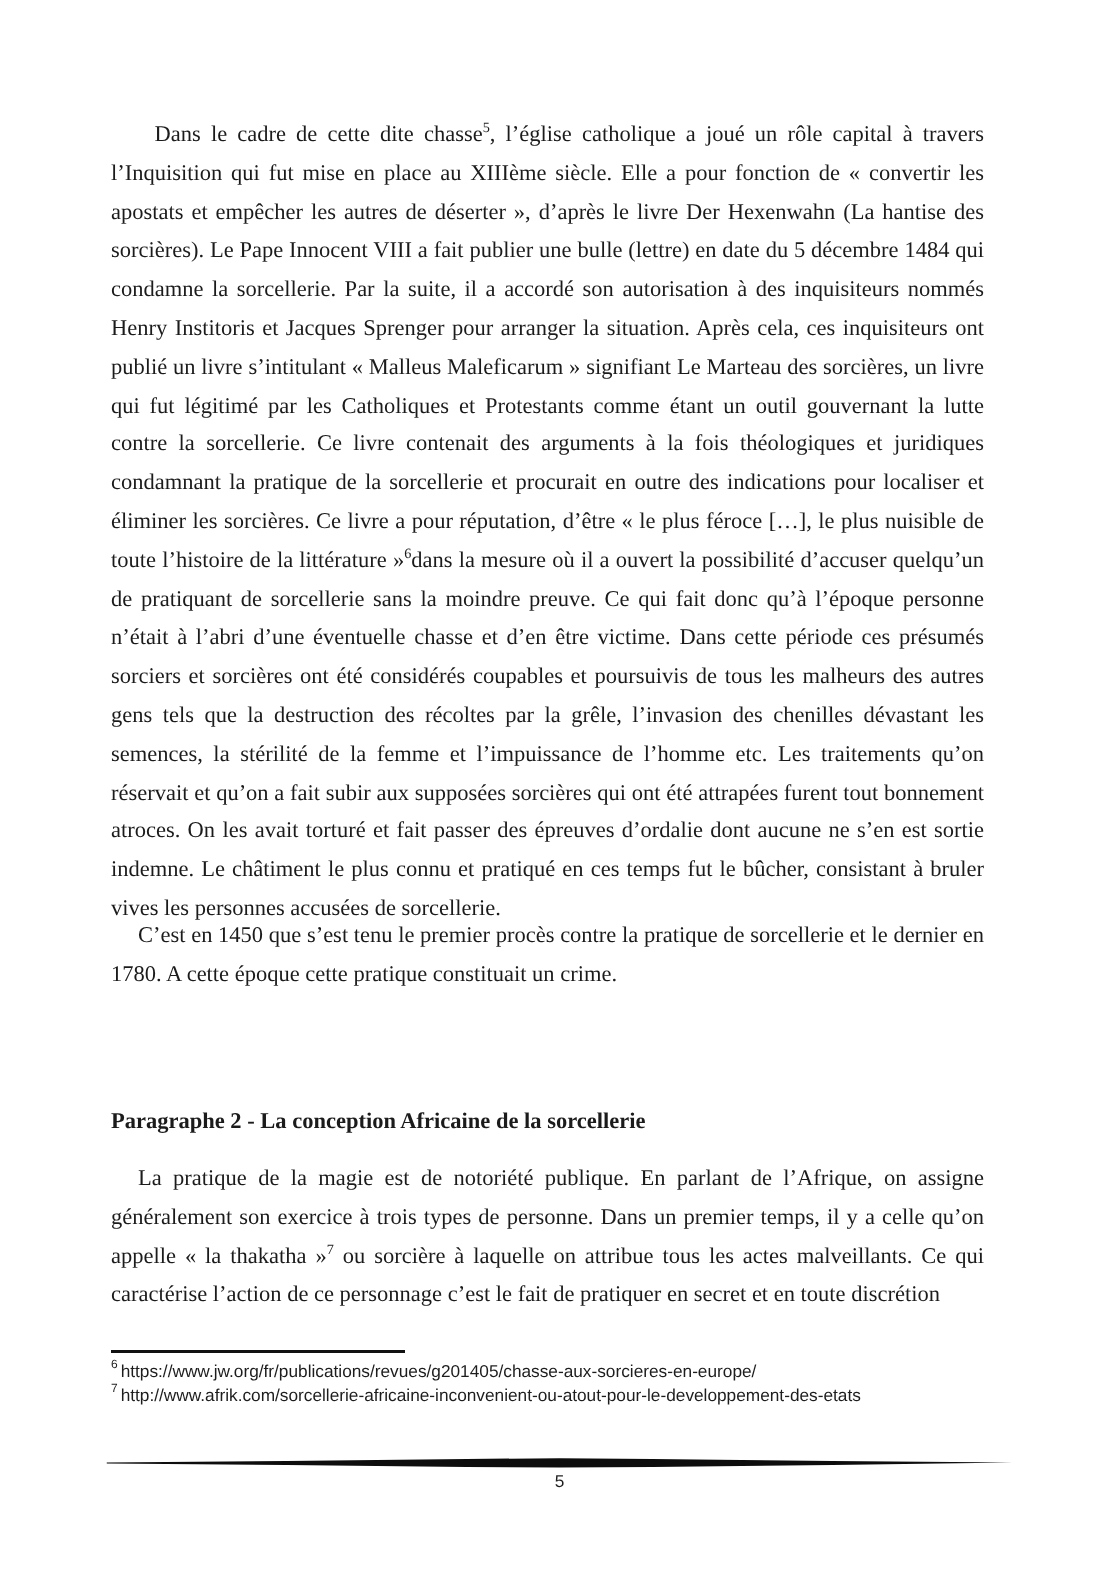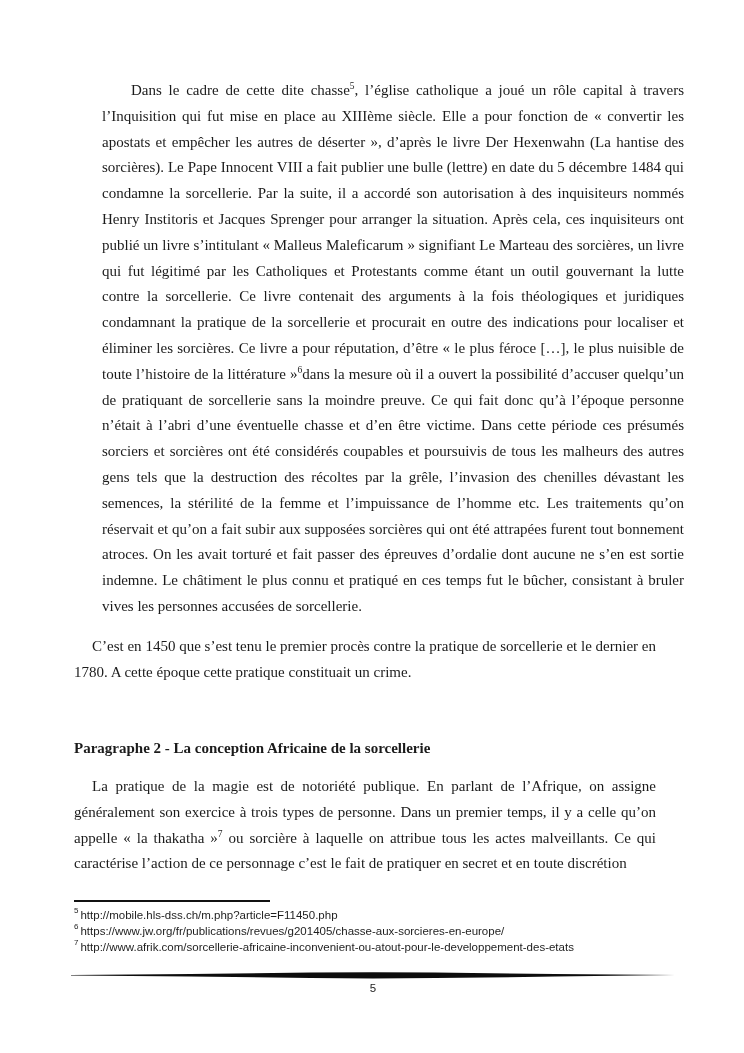--- a/index.html
+++ b/index.html
@@ -20,21 +20,21 @@
     position: absolute;
     left: 74px;
     width: 582px;
     margin: 0;
   }
   .body-para {
     font-size: 15px;
     line-height: 25.8px;
     text-align: justify;
   }
-  .indent-lg { text-indent: 29px; margin-left: 28px; }
+  .indent-lg { text-indent: 29px; }
   .indent-sm { text-indent: 18px; }
   .section-heading {
     font-size: 15px;
     line-height: 25.8px;
     text-align: left;
     font-weight: bold;
   }
   .body-para sup.fnref {
     font-size: 9.5px;
     line-height: 0;
@@ -85,32 +85,29 @@
     color: #1d1d1d;
   }
 </style>
 </head>
 <body>
 
 <div class="page">
 
   <p class="block body-para indent-lg" style="top: 78px;"><span>Dans le cadre de cette dite chasse</span><sup class="fnref">5</sup><span>, l’église catholique a joué un rôle capital à travers l’Inquisition qui fut mise en place au XIIIème siècle.  Elle a pour fonction de « convertir les apostats et empêcher les autres de déserter », d’après le livre Der Hexenwahn (La hantise  des sorcières). Le Pape Innocent VIII a fait publier une bulle (lettre) en date du 5 décembre 1484 qui condamne la sorcellerie. Par la suite, il a accordé son autorisation à des inquisiteurs nommés Henry Institoris et Jacques Sprenger pour arranger la situation. Après cela, ces inquisiteurs ont publié un livre s’intitulant « Malleus Maleficarum » signifiant  Le Marteau des sorcières, un livre qui fut légitimé par les Catholiques et Protestants  comme étant un outil gouvernant la lutte contre la sorcellerie. Ce livre contenait des arguments à la fois théologiques et juridiques  condamnant la pratique de la  sorcellerie et procurait en outre des indications  pour localiser  et éliminer les sorcières. Ce livre a pour réputation,  d’être «  le plus féroce […], le plus nuisible de toute l’histoire de la littérature »</span><sup class="fnref">6</sup><span>dans la mesure où il a ouvert la possibilité d’accuser quelqu’un de pratiquant de sorcellerie sans la moindre preuve. Ce qui fait donc qu’à l’époque  personne n’était à l’abri d’une éventuelle chasse et d’en être victime. Dans cette période ces présumés sorciers et sorcières ont été considérés coupables et poursuivis de tous les malheurs des autres gens tels que la destruction des récoltes par la grêle, l’invasion des chenilles dévastant les semences, la stérilité de la femme et l’impuissance de l’homme etc.  Les traitements qu’on réservait et qu’on a fait subir aux supposées sorcières qui ont été attrapées furent tout bonnement atroces. On les avait torturé et fait passer des épreuves d’ordalie dont aucune ne s’en est sortie indemne. Le châtiment le plus connu et pratiqué en ces temps fut le bûcher, consistant à bruler vives les personnes accusées de sorcellerie.</span></p>
 
-  <p class="block body-para indent-sm" style="top: 634px;"><span>C’est en 1450 que s’est tenu le premier procès contre la pratique de sorcellerie et le dernier en 1780. A cette époque cette pratique constituait un crime.</span></p>
+  <p class="block body-para indent-sm" style="top: 612px;"><span>C’est en 1450 que s’est tenu le premier procès contre la pratique de sorcellerie et le dernier en 1780. A cette époque cette pratique constituait un crime.</span></p>
 
   <p class="block section-heading" style="top: 736px;"><span>Paragraphe 2 - La conception Africaine de la sorcellerie</span></p>
 
   <p class="block body-para indent-sm" style="top: 774px;"><span>La pratique de la magie est de notoriété  publique. En parlant de l’Afrique, on assigne généralement son exercice à trois types de personne. Dans un premier temps, il y a celle qu’on appelle « la thakatha »</span><sup class="fnref">7</sup><span>  ou sorcière à laquelle on attribue tous les actes malveillants. Ce qui caractérise l’action de ce personnage c’est le fait de pratiquer en secret et en toute discrétion</span></p>
 
   <div class="footnotes">
     <div class="fn-sep"></div>
 
-    <div class="footnote">
-      <sup>5</sup><span>http://mobile.hls-dss.ch/m.php?article=F11450.php</span>
-    </div>
 
     <div class="footnote">
       <sup>6</sup><span>https://www.jw.org/fr/publications/revues/g201405/chasse-aux-sorcieres-en-europe/</span>
     </div>
 
     <div class="footnote">
       <sup>7</sup><span>http://www.afrik.com/sorcellerie-africaine-inconvenient-ou-atout-pour-le-developpement-des-etats</span>
     </div>
   </div>
 

